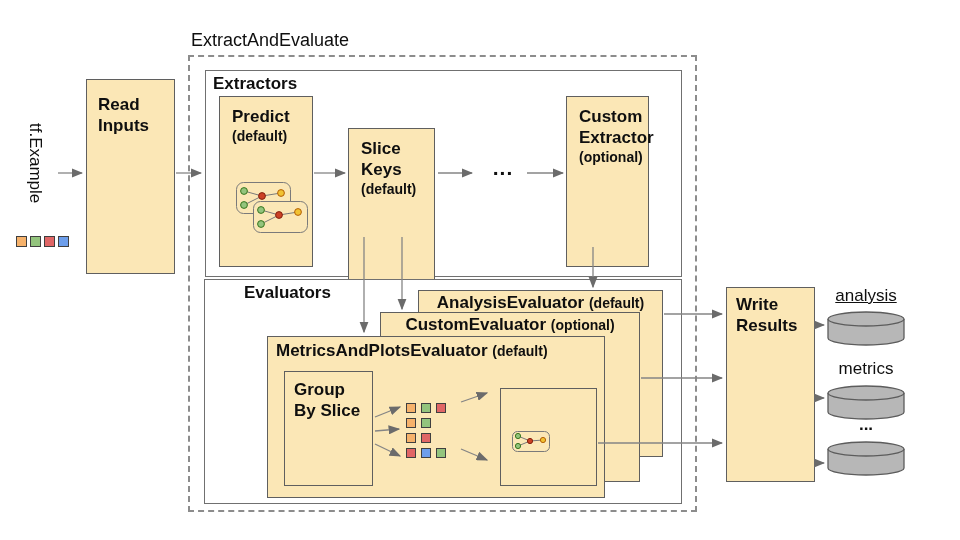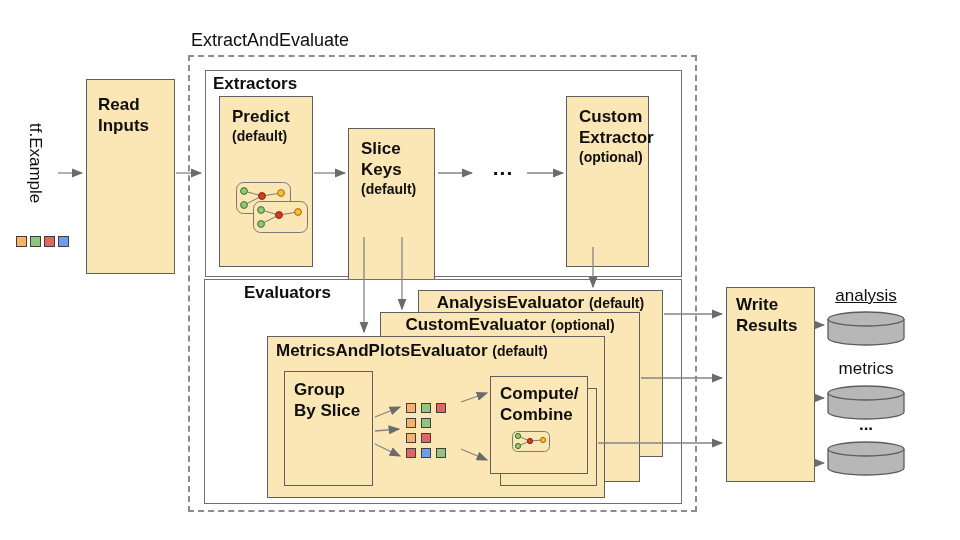--- a/index.html
+++ b/index.html
@@ -151,26 +151,20 @@
         <div class="sq" style="background: rgb(224, 102, 102);"></div>
       </div>
       <div class="sq-row">
         <div class="sq" style="background: rgb(224, 102, 102);"></div>
         <div class="sq" style="background: rgb(109, 158, 235);"></div>
         <div class="sq" style="background: rgb(147, 196, 125);"></div>
       </div>
     </div>
 
   <div class="box" style="left:500px;top:388px;width:97px;height:98px;"></div>
-  <div class="box" style="left:490px;top:376px;width:98px;height:98px;padding:6px 0 0 9px;">
-    <div class="t">
-      <span style="display:block">Compute/</span>
-      <span style="display:block">Combine</span>
-    </div>
-  </div>
 
   <svg class="abs" style="left:512px;top:431px;" width="38" height="21" viewBox="0 0 38 21">
     <rect x="0.5" y="0.5" width="37" height="20" rx="5" fill="#FBE7B6" stroke="#7a7a7a"></rect>
     <g stroke="#7a7a7a" stroke-width="1">
       <line x1="6" y1="5" x2="18" y2="10"></line>
       <line x1="6" y1="15" x2="18" y2="10"></line>
       <line x1="18" y1="10" x2="31" y2="9"></line>
     </g>
     <circle cx="6" cy="5" r="2.6" fill="#93C47D" stroke="#38761d"></circle>
     <circle cx="6" cy="15" r="2.6" fill="#93C47D" stroke="#38761d"></circle>

